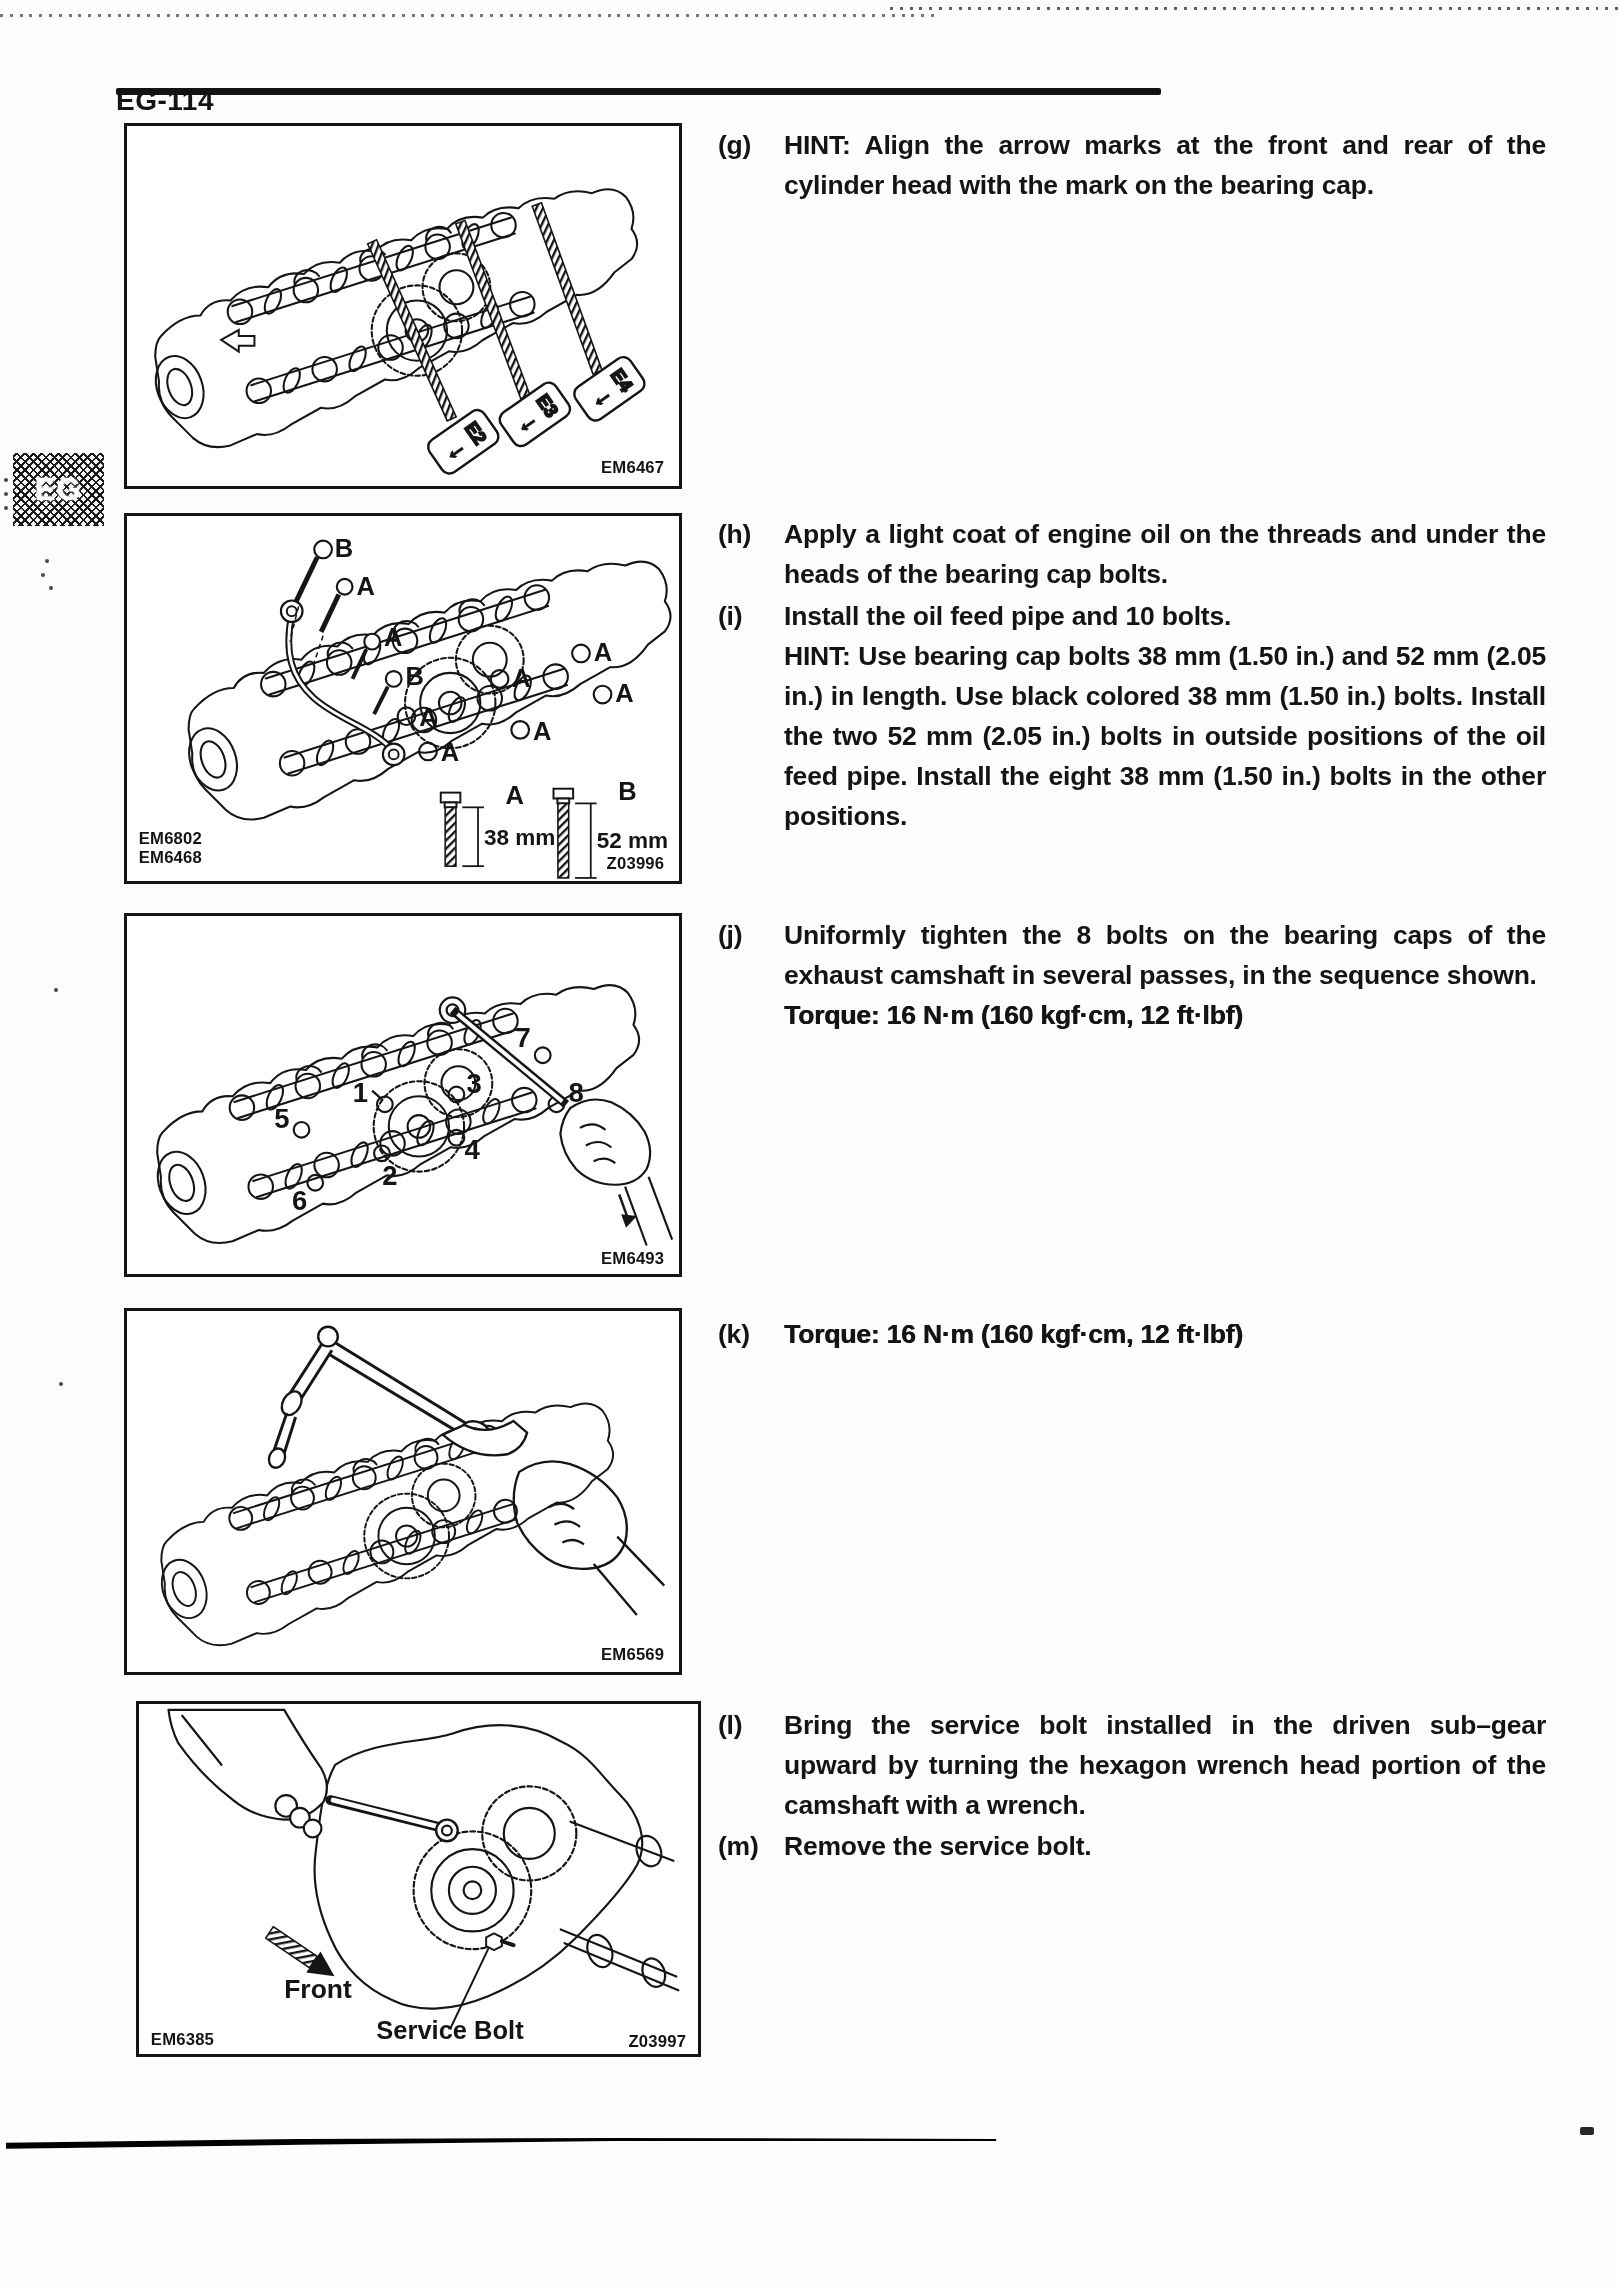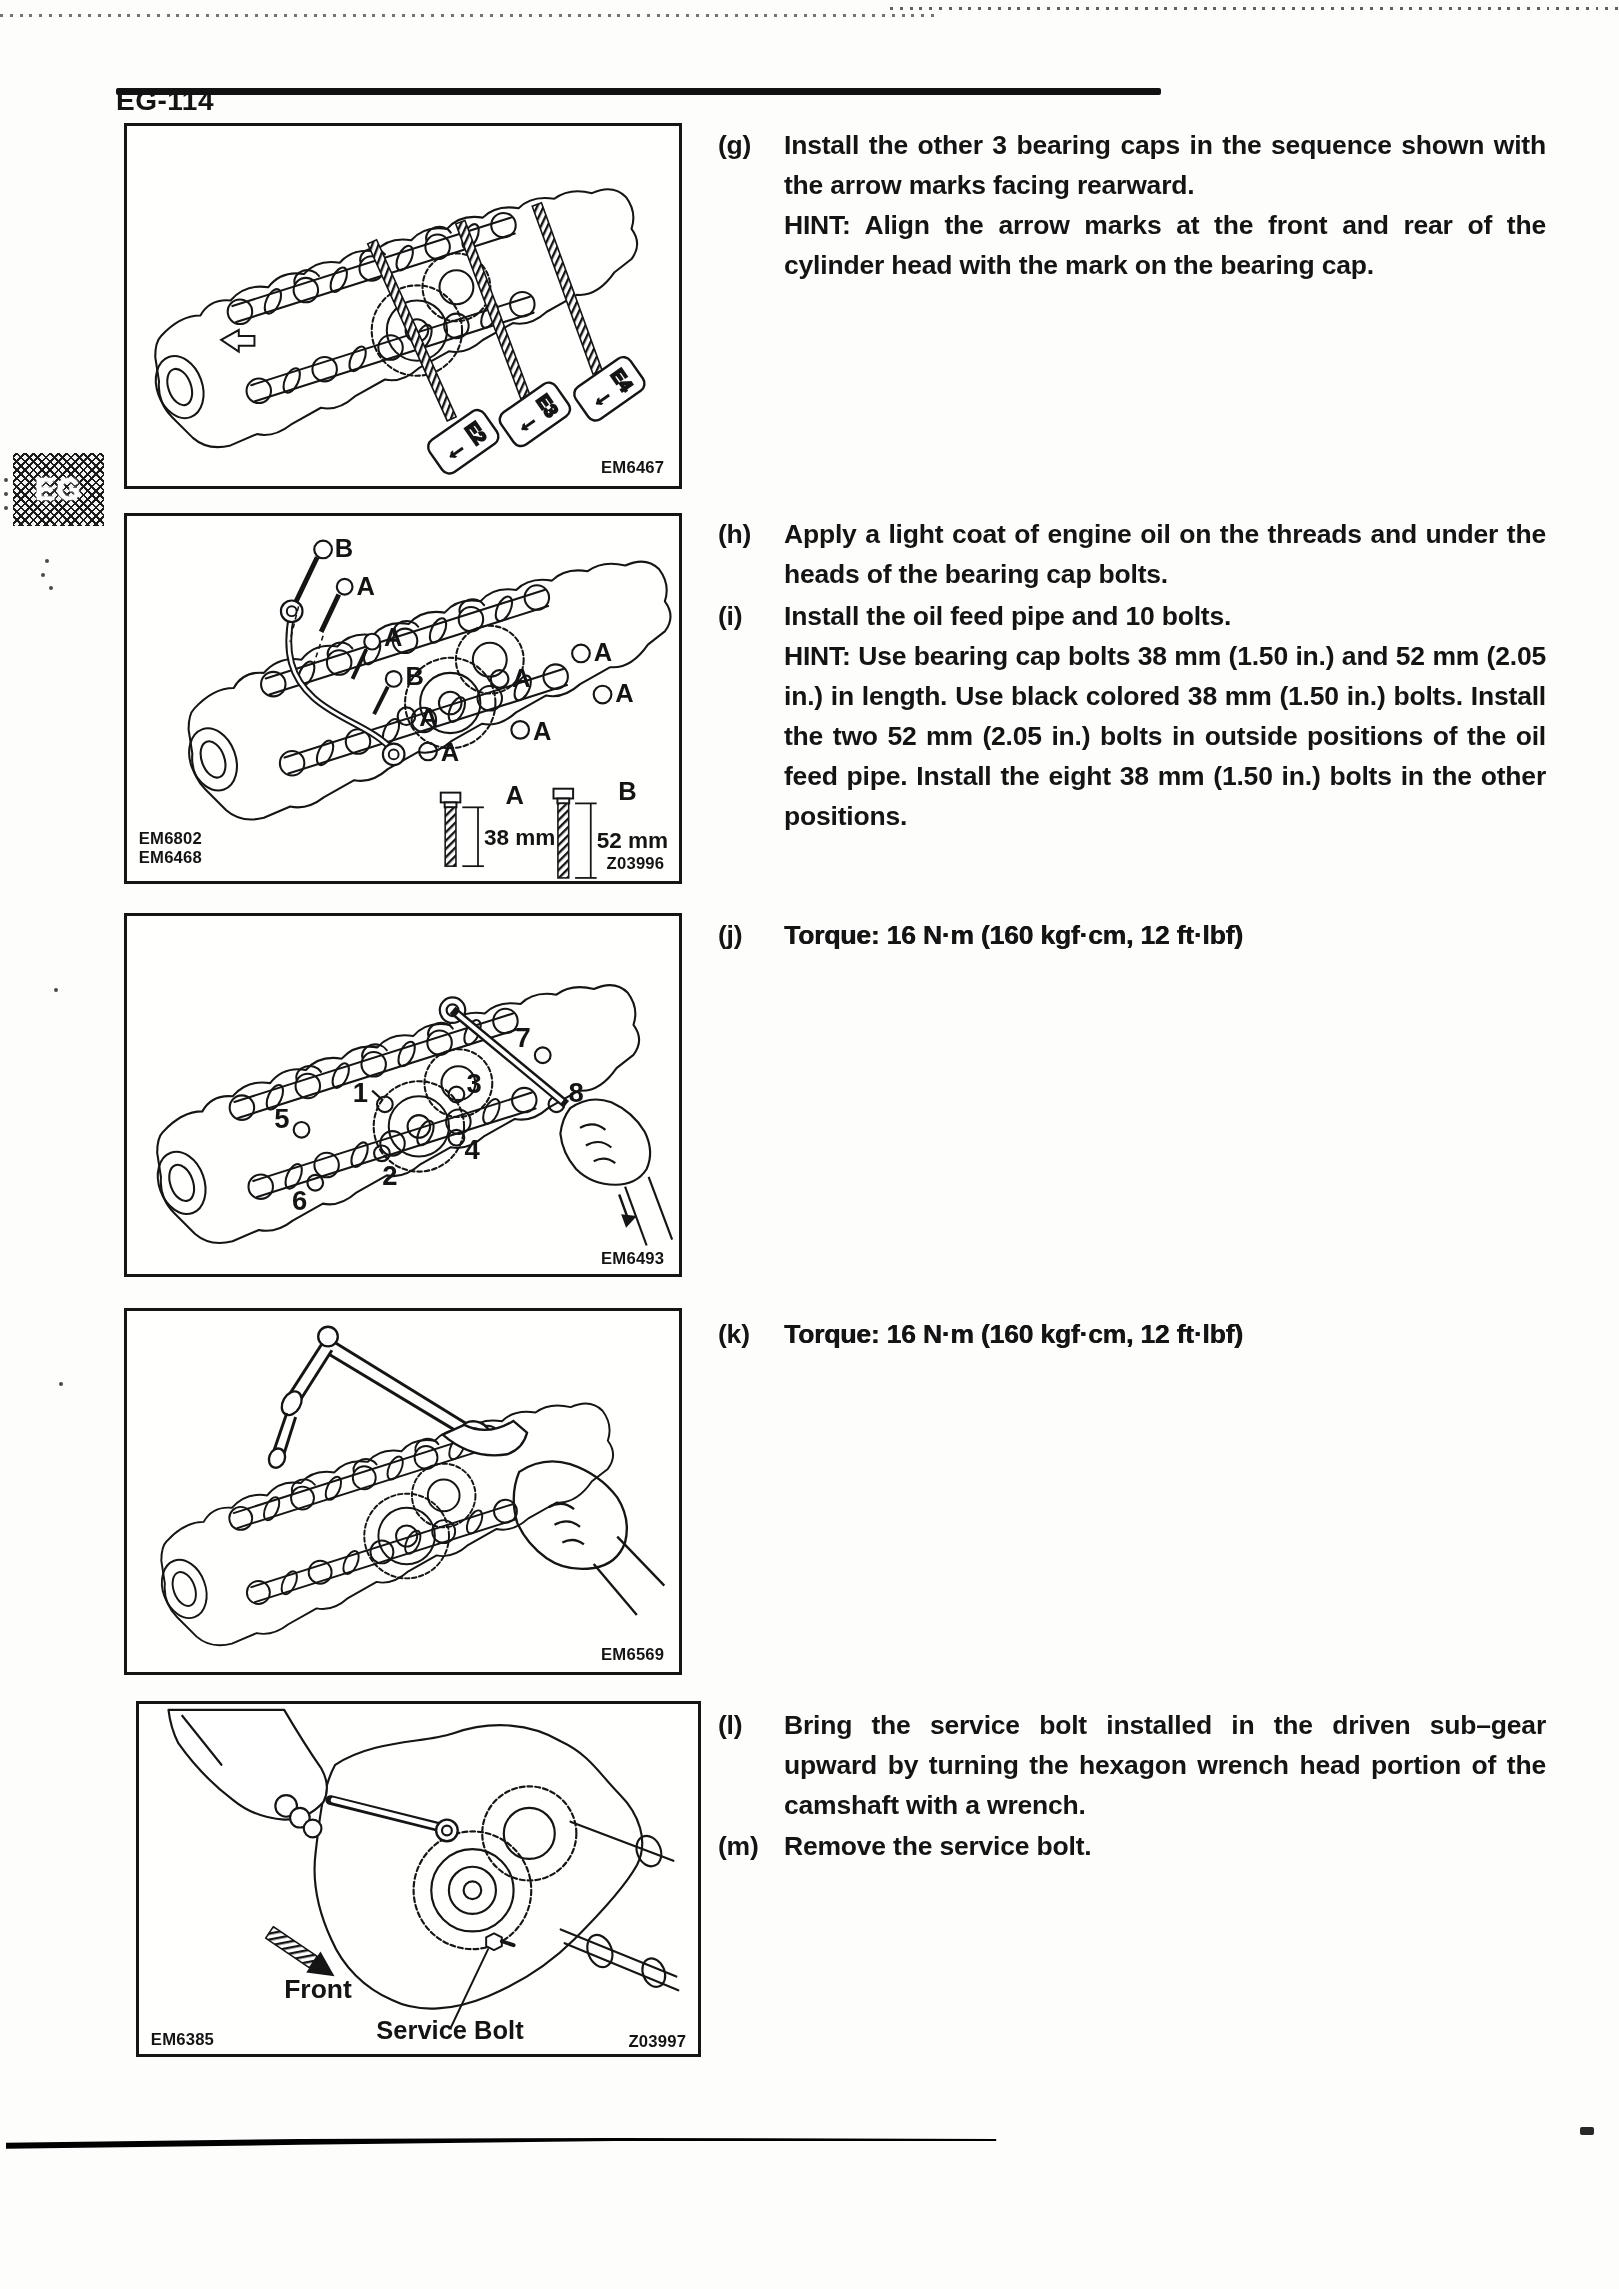--- a/index.html
+++ b/index.html
@@ -375,21 +375,20 @@
       <text x="148" y="300" font-size="27">Front</text>
       <text x="242" y="342" font-size="26">Service Bolt</text>
       <text class="figcode" x="12" y="348">EM6385</text>
       <text class="figcode" x="558" y="350" text-anchor="end">Z03997</text>
     </svg>
   </div>
 
   <div class="step" style="top:125px">
     <span class="lbl">(g)</span>
     <div class="body">
-      <p>Install the other 3 bearing caps in the sequence shown with the arrow marks facing rearward.</p>
       <p>HINT: Align the arrow marks at the front and rear of the cylinder head with the mark on the bearing cap.</p>
     </div>
   </div>
 
   <div class="step" style="top:514px">
     <span class="lbl">(h)</span>
     <div class="body">
       <p>Apply a light coat of engine oil on the threads and under the heads of the bearing cap bolts.</p>
     </div>
   </div>
@@ -398,20 +397,21 @@
     <span class="lbl">(i)</span>
     <div class="body">
       <p>Install the oil feed pipe and 10 bolts.</p>
       <p>HINT: Use bearing cap bolts 38 mm (1.50 in.) and 52 mm (2.05 in.) in length. Use black colored 38 mm (1.50 in.) bolts. Install the two 52 mm (2.05 in.) bolts in outside positions of the oil feed pipe. Install the eight 38 mm (1.50 in.) bolts in the other positions.</p>
     </div>
   </div>
 
   <div class="step" style="top:915px">
     <span class="lbl">(j)</span>
     <div class="body">
+      <p>Uniformly tighten the 8 bolts on the bearing caps of the exhaust camshaft in several passes, in the sequence shown.</p>
       <p class="torque">Torque: 16 N·m (160 kgf·cm, 12 ft·lbf)</p>
     </div>
   </div>
 
   <div class="step" style="top:1314px">
     <span class="lbl">(k)</span>
     <div class="body">
       <p class="torque">Torque: 16 N·m (160 kgf·cm, 12 ft·lbf)</p>
     </div>
   </div>

